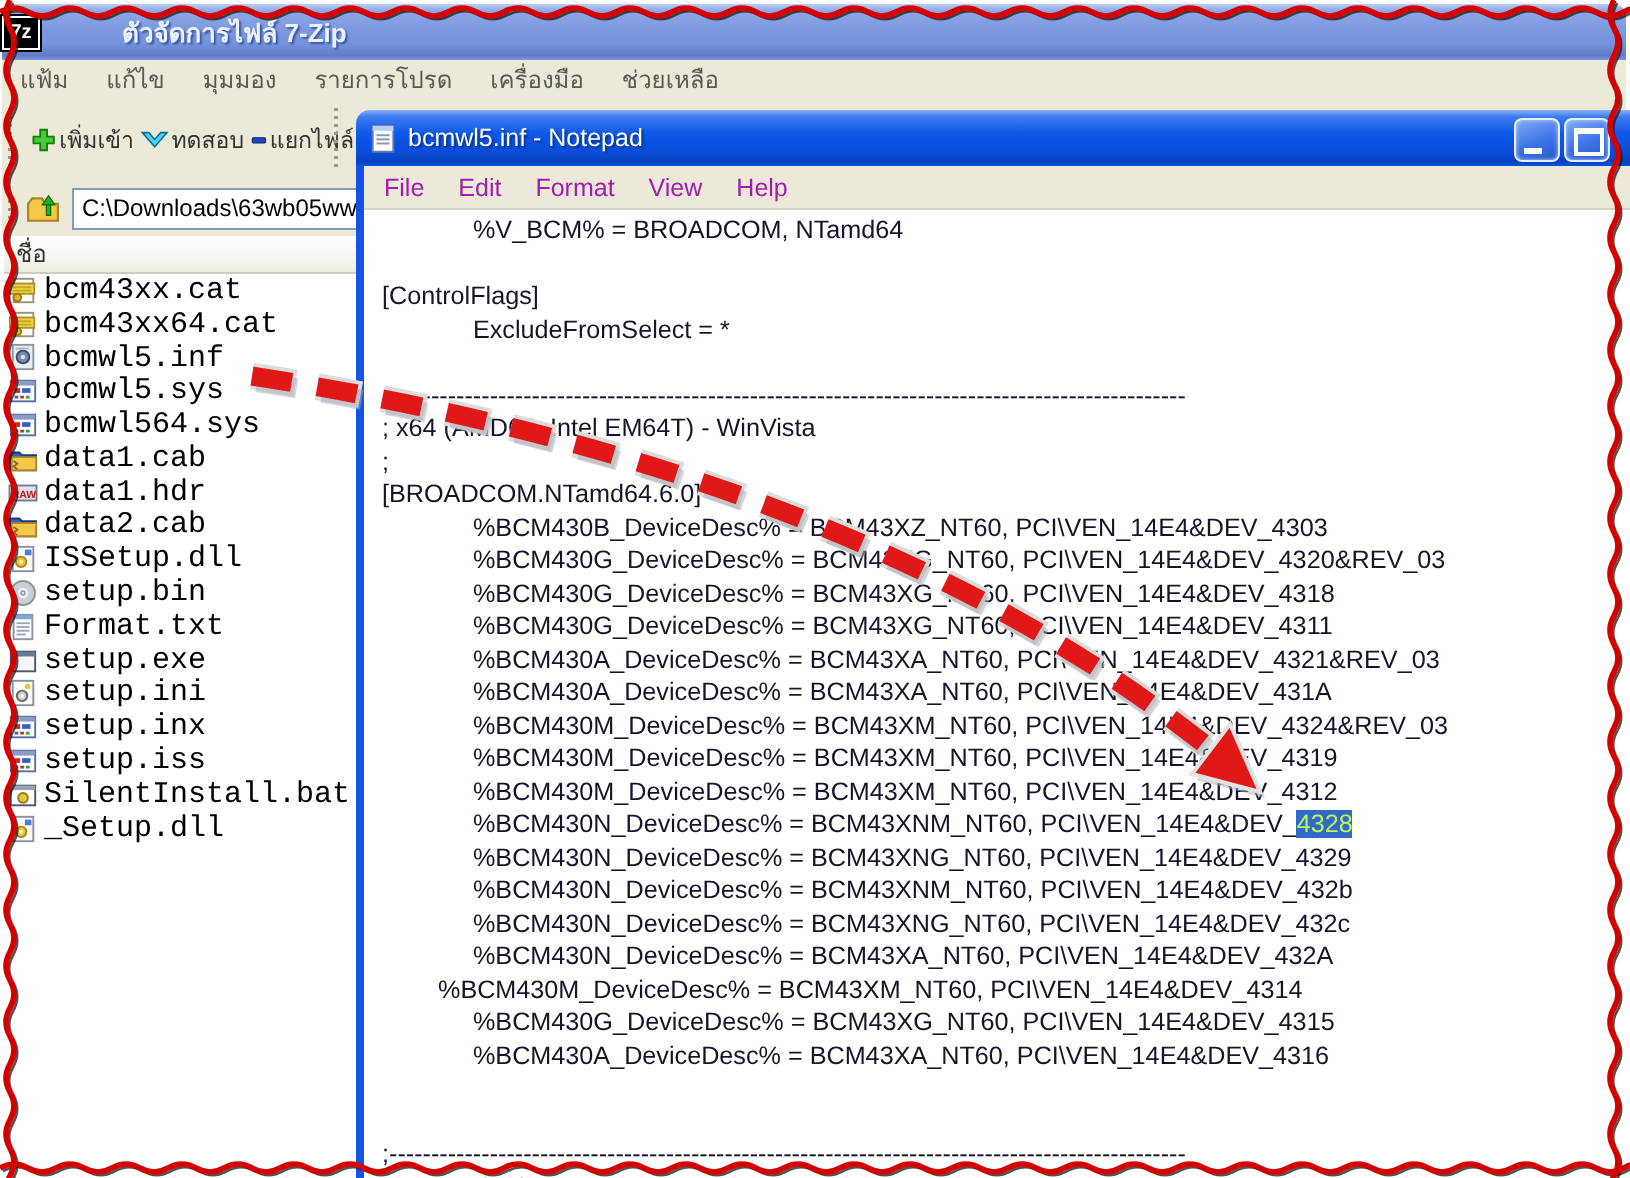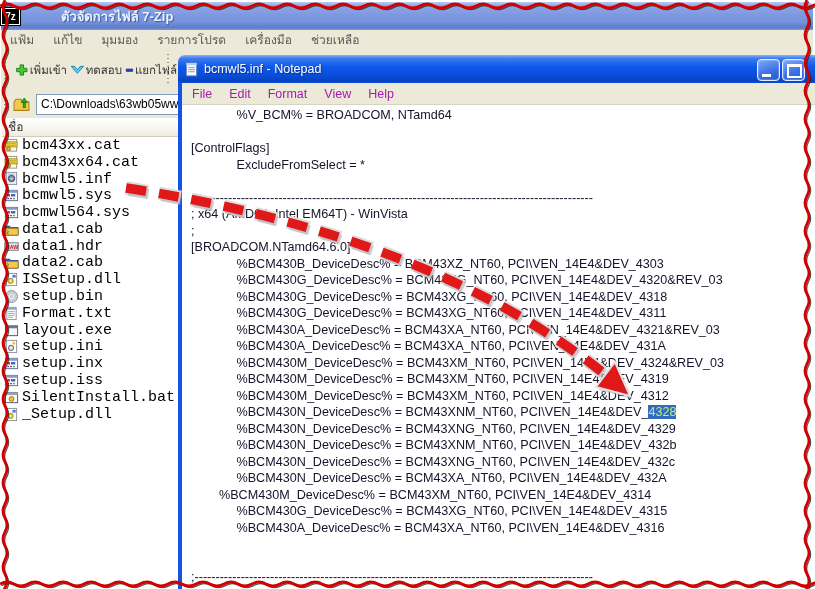--- a/index.html
+++ b/index.html
@@ -277,21 +277,21 @@
         <div class="frow">
         <svg class="fico">
             <use href="#ic-txt"></use>
           </svg>
         <span class="fname">Format.txt</span>
       </div>
         <div class="frow">
         <svg class="fico">
             <use href="#ic-exe"></use>
           </svg>
-        <span class="fname">layout.exe</span>
+        <span class="fname">setup.exe</span>
       </div>
         <div class="frow">
         <svg class="fico">
             <use href="#ic-ini"></use>
           </svg>
         <span class="fname">setup.ini</span>
       </div>
         <div class="frow">
         <svg class="fico">
             <use href="#ic-sys"></use>

